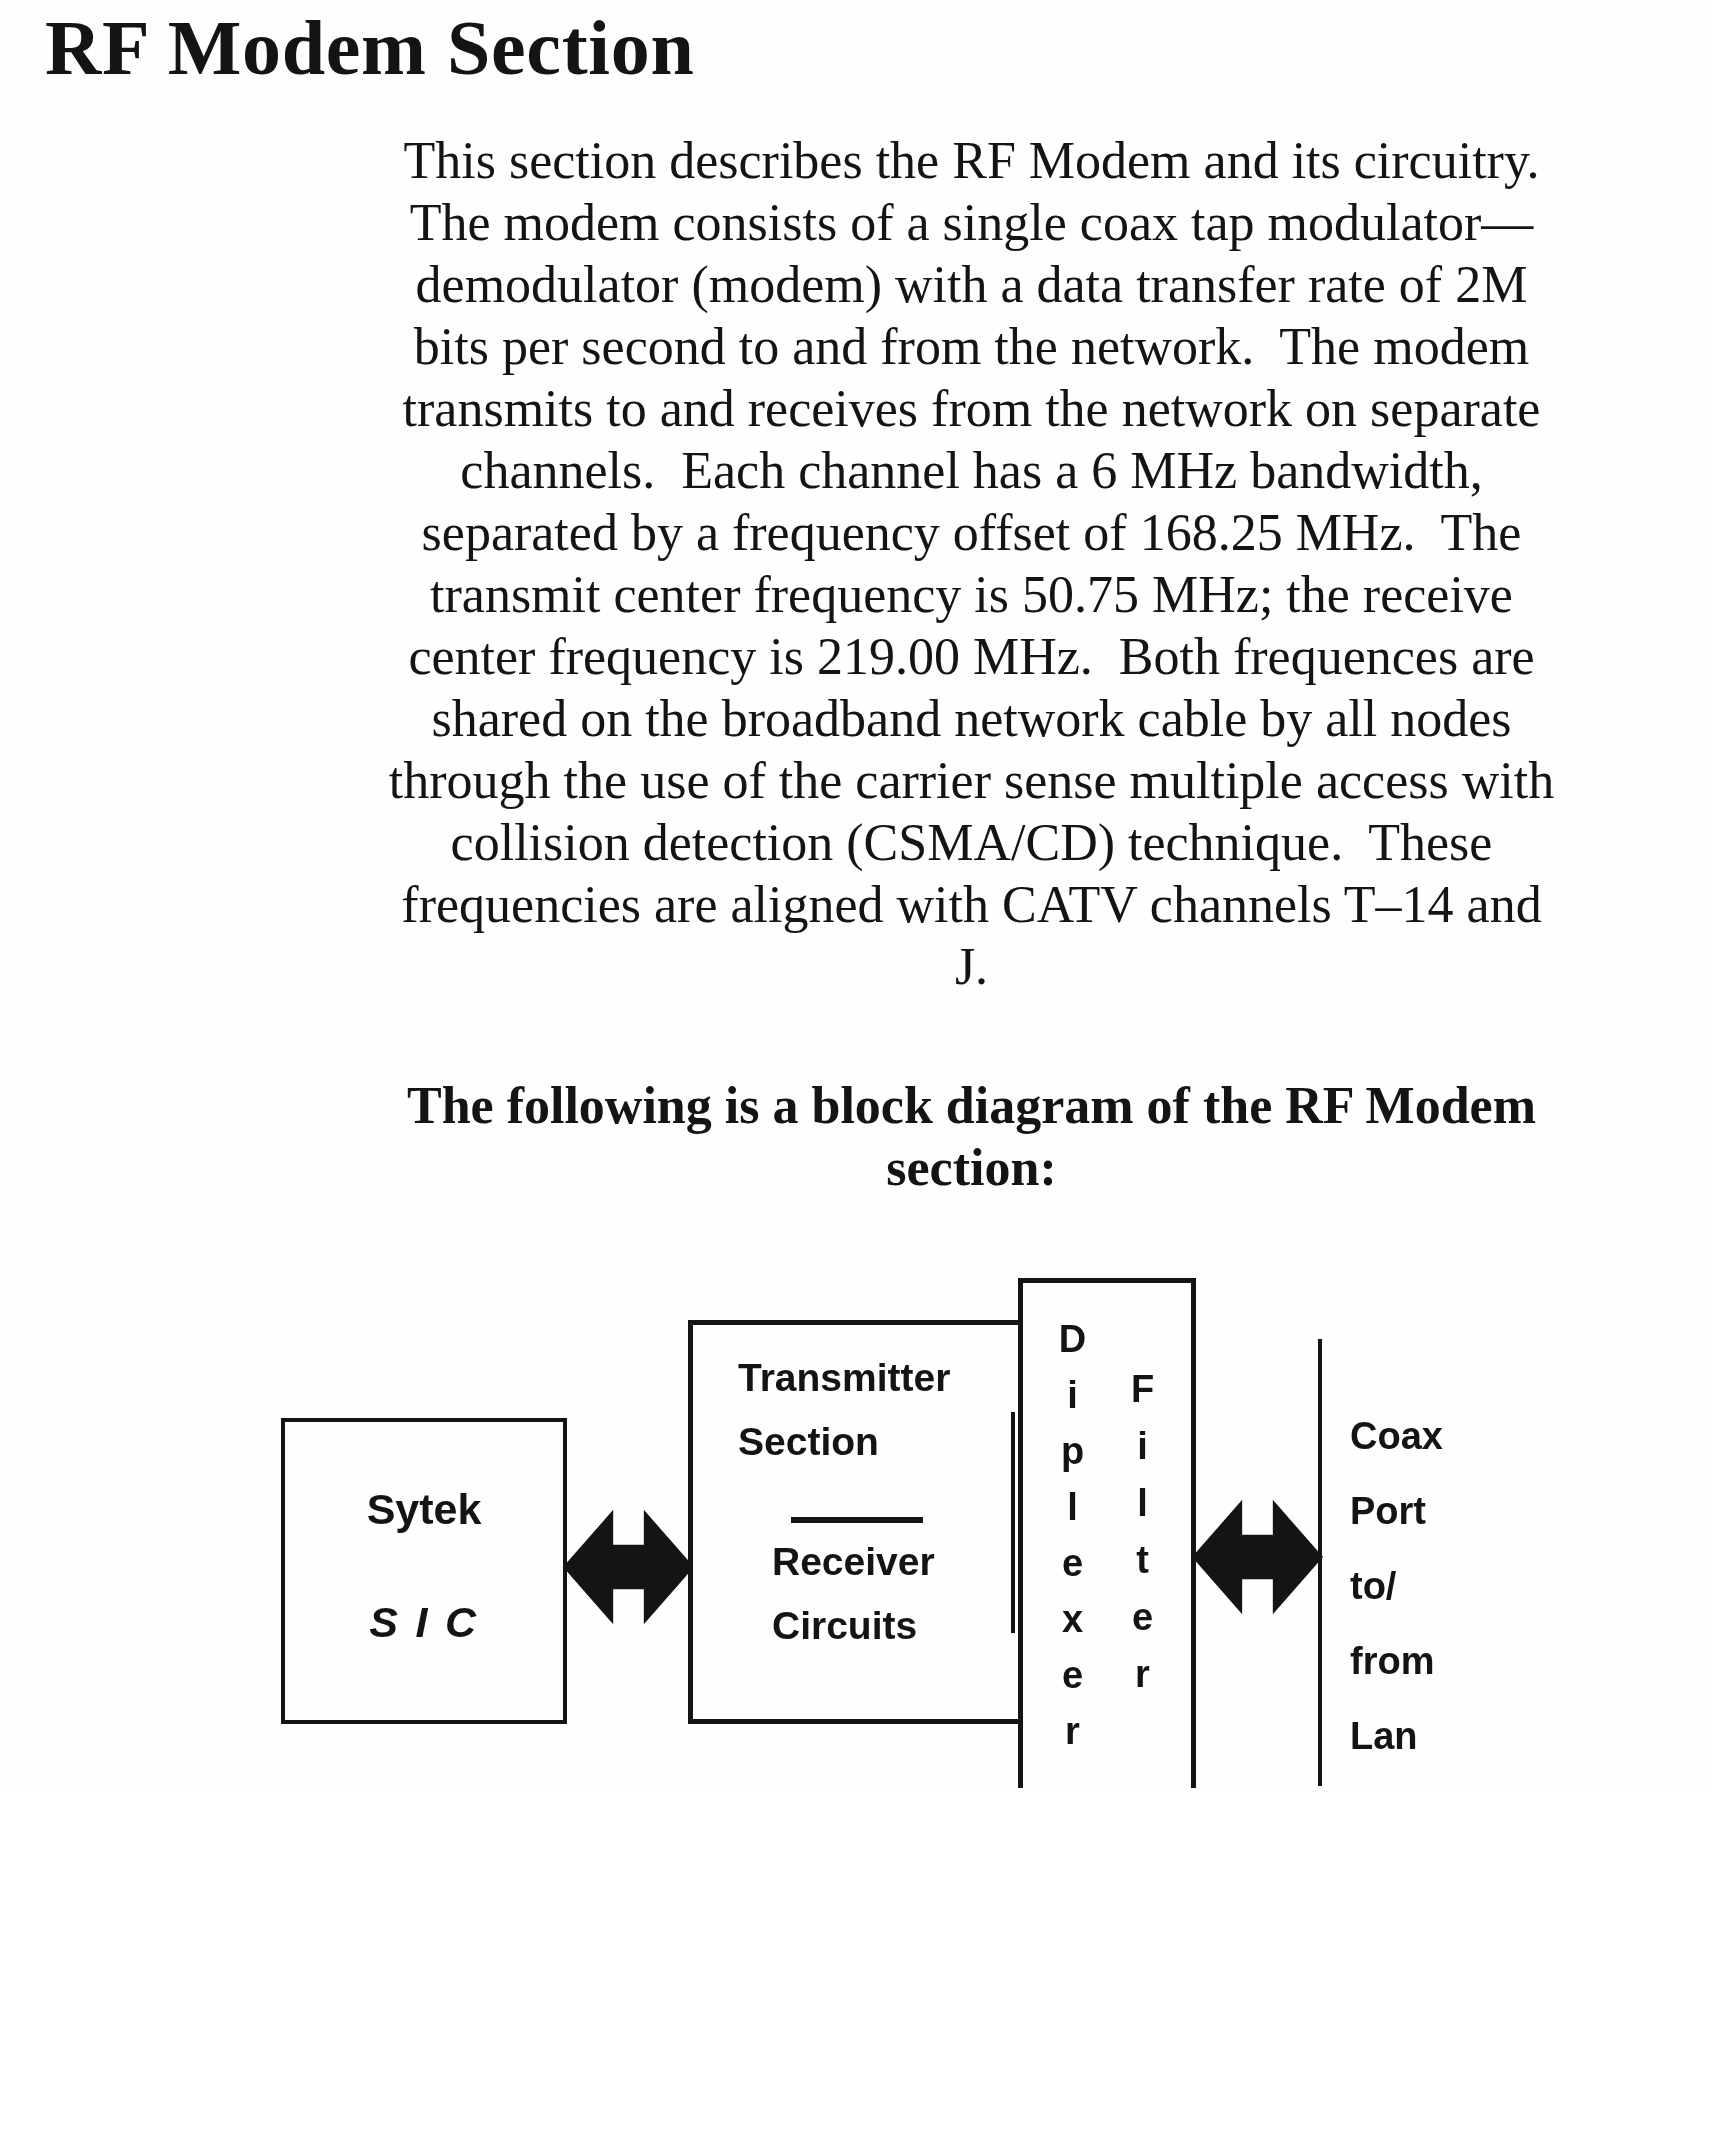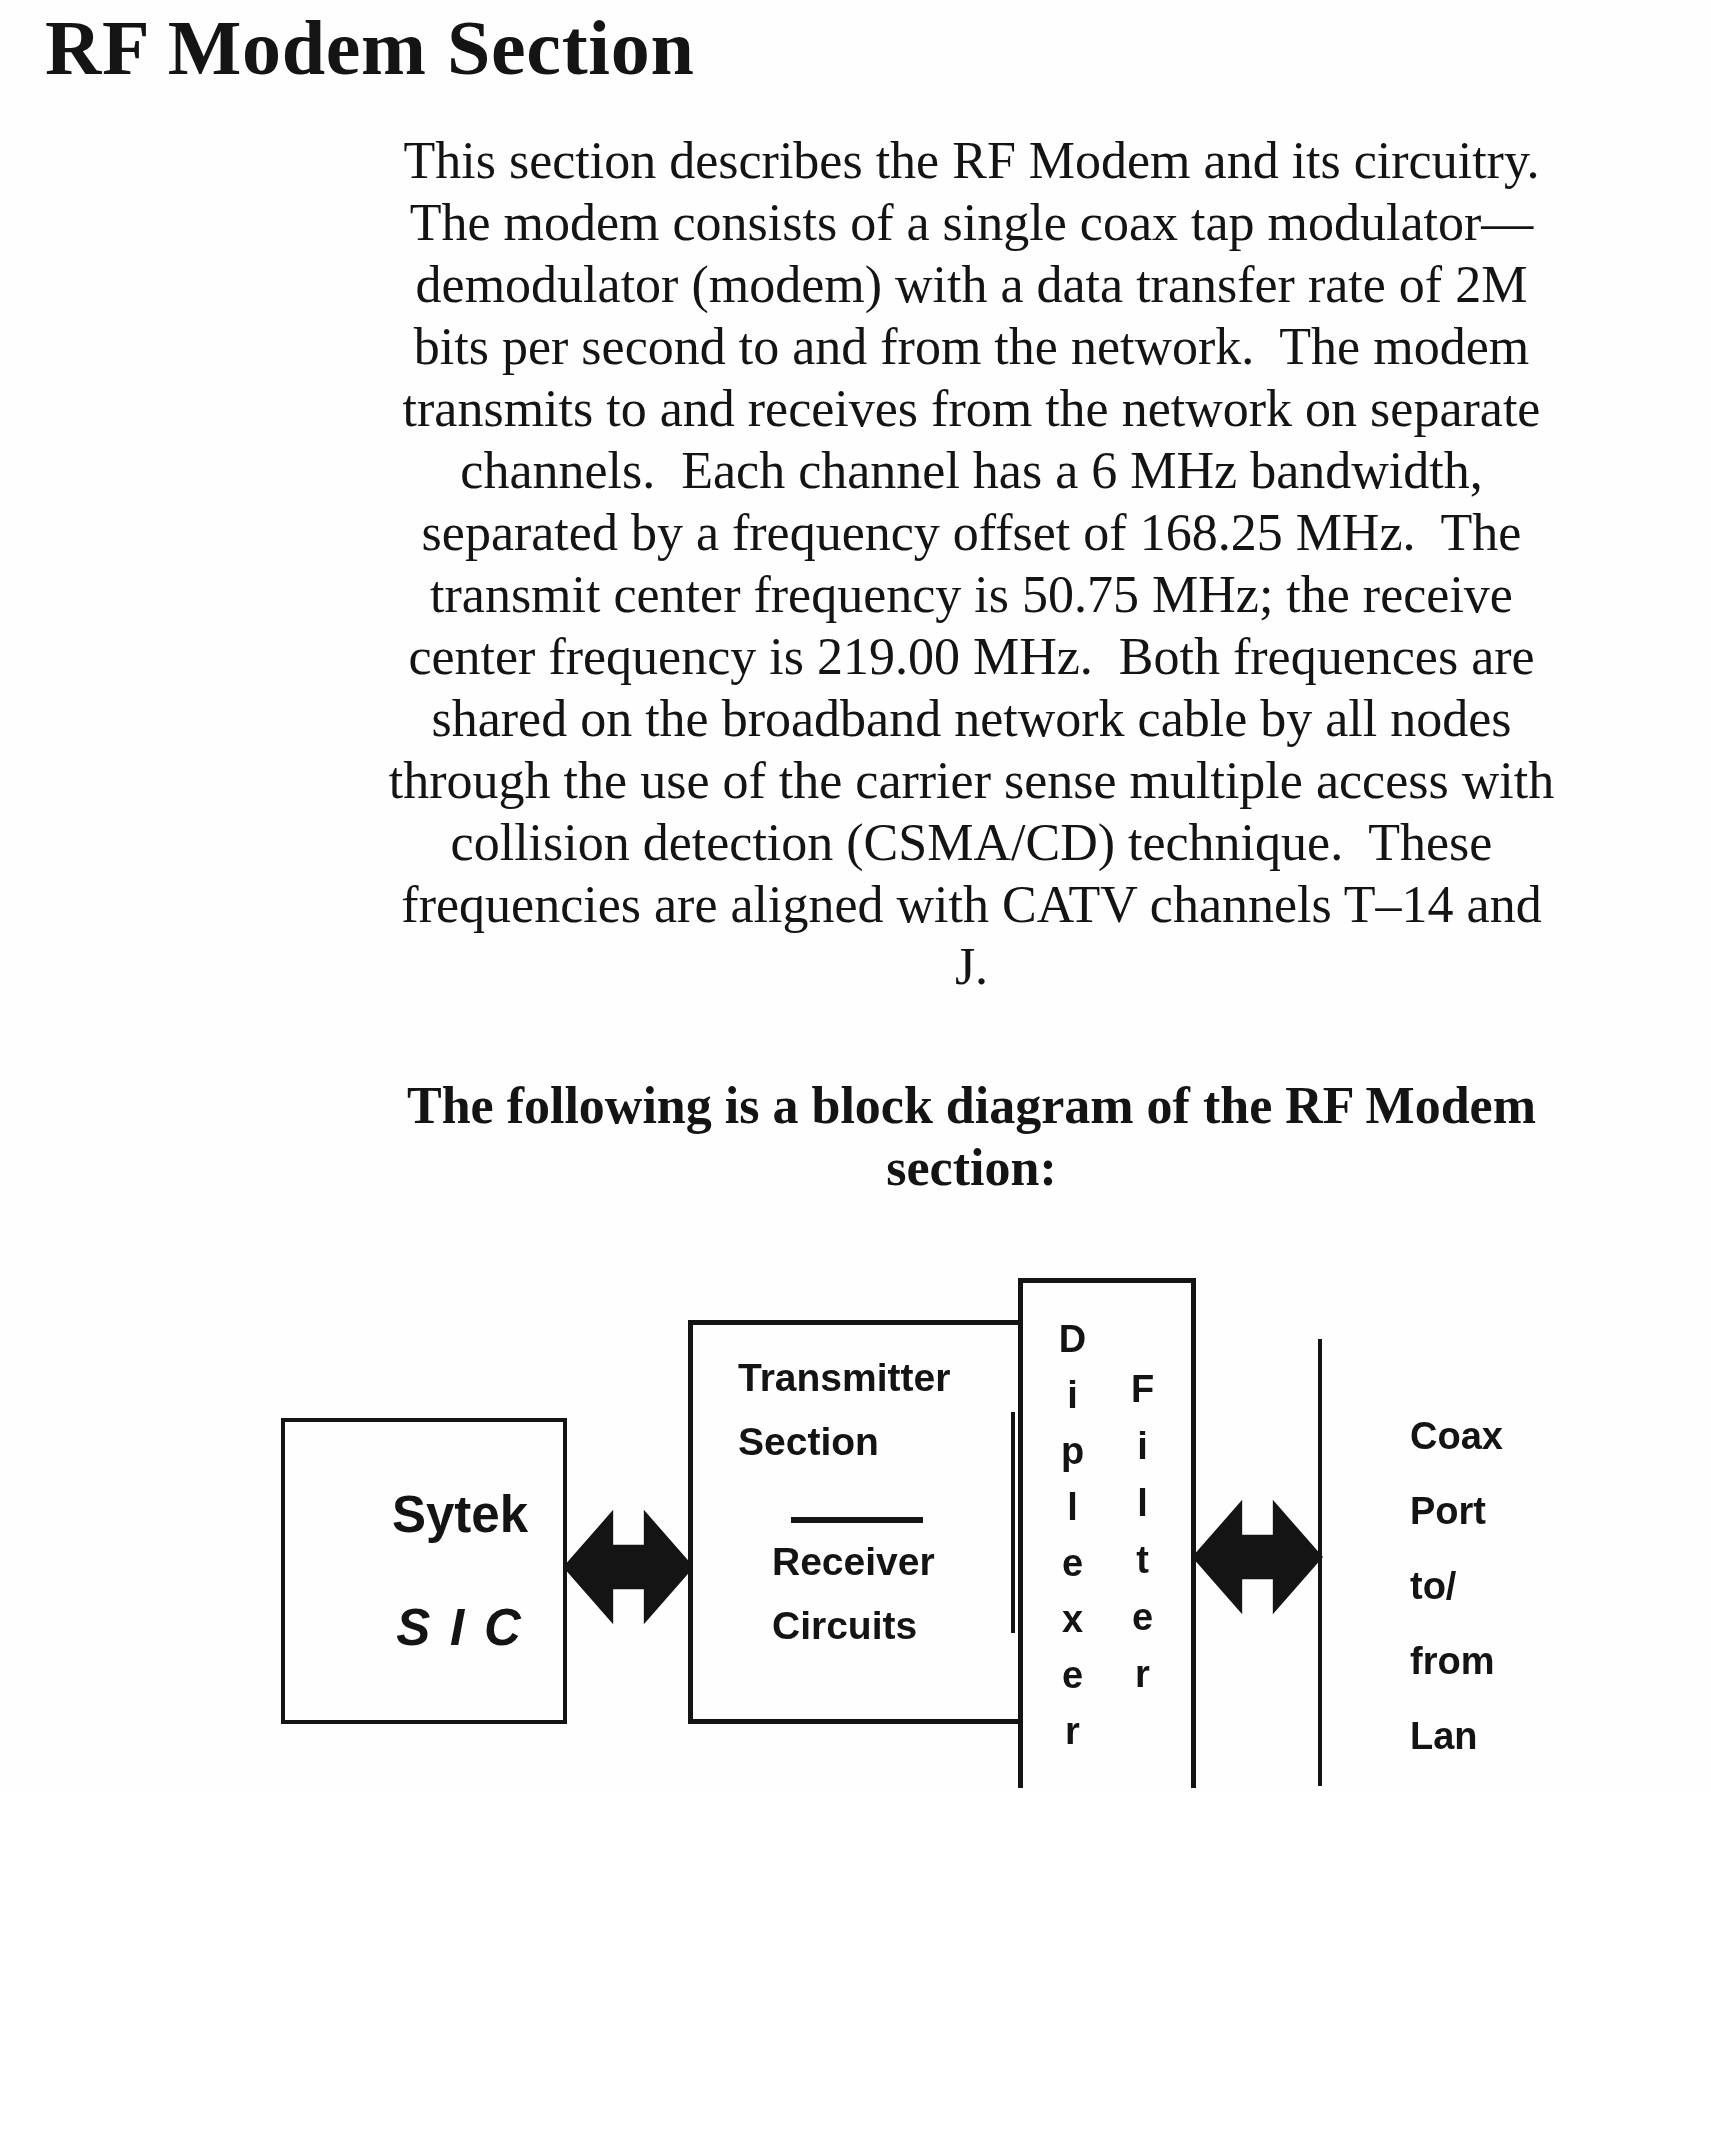--- a/index.html
+++ b/index.html
@@ -32,21 +32,21 @@
     white-space: pre-wrap;
     text-align: center;
   }
   .para-1 { top: 130px; }
   .para-2 { top: 1075px; font-weight: bold; }
 
   
   .diagram { position: absolute; left: 0; top: 0; width: 100%; height: 100%; font-family: "Liberation Sans", sans-serif; font-weight: bold; }
   .box { position: absolute; background: #fefefe; border: 5.6px solid #141414; box-sizing: border-box; }
   .sytek-box { left: 281px; top: 1418px; width: 286px; height: 306px; border-width: 4.9px; }
-  .sytek-line { position: absolute; left: 0; width: 100%; text-align: center; font-size: 51px; white-space: pre; margin-left: 36px; }
+  .sytek-line { position: absolute; left: 0; width: 100%; text-align: center; font-size: 43px; white-space: pre; }
   .sytek-line-1 { top: 63px; }
   .sytek-line-2 { top: 176px; letter-spacing: 2.8px; font-style: italic; }
 
   .modem-box { left: 688px; top: 1320px; width: 332px; height: 404px; border-right: none; }
   .tx-label, .rx-label {
     position: absolute;
     font-size: 39px;
     line-height: 64px;
     white-space: pre-line;
   }
@@ -67,21 +67,21 @@
   .diplexer-col { left: 1048px; top: 1311px; line-height: 56px; }
   .filter-col   { left: 1118px; top: 1361px; line-height: 57px; }
 
   .double-arrow { position: absolute; width: 131px; height: 134px; }
   .arrow-1 { left: 563px;  top: 1500px; }
   .arrow-2 { left: 1192px; top: 1490px; }
 
   .coax-line { position: absolute; left: 1318px; top: 1339px; width: 4.2px; height: 447px; background: #141414; }
   .coax-label {
     position: absolute;
-    left: 1410px; top: 1399px;
+    left: 1350px; top: 1399px;
     font-size: 38px;
     line-height: 75px;
     white-space: pre-line;
   }
   .rf-section-label {
     position: absolute;
     left: 721px; top: 1816px;
     font-size: 42px;
     letter-spacing: 0.7px;
     white-space: pre;

